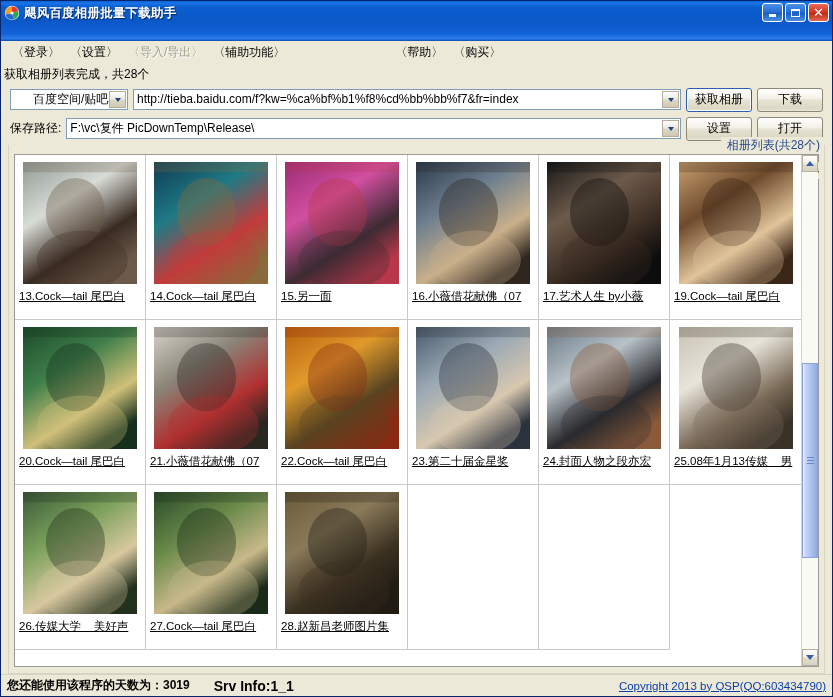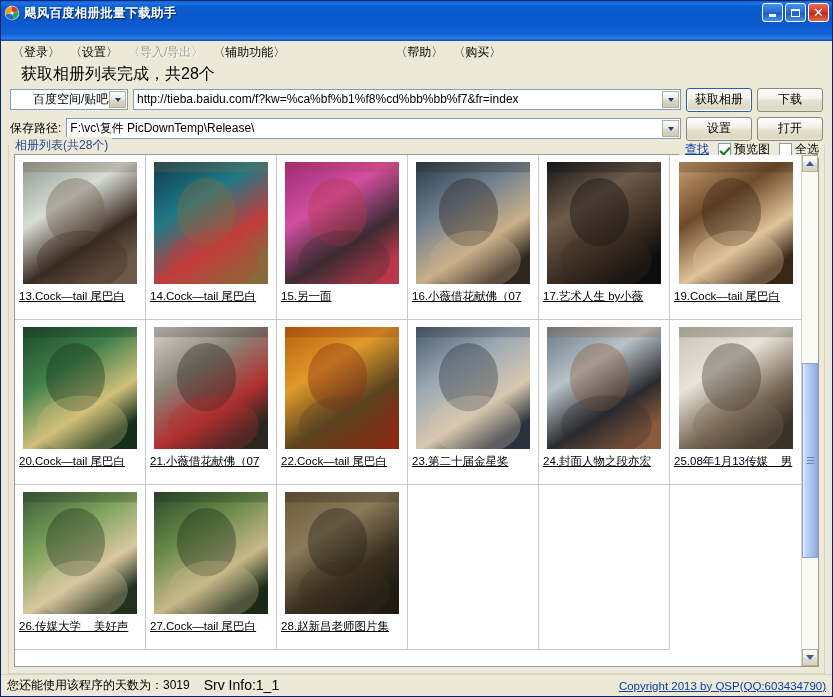--- a/index.html
+++ b/index.html
@@ -85,22 +85,22 @@
     cursor: default;
   }
   .menu-item.disabled { color: #9d9b8c; text-shadow: 1px 1px 0 #fff; }
   .menu-gap { width: 100px; }
 
   
   .statusline {
     height: 22px;
     background: #ece9d8;
     display: flex; align-items: center;
-    padding-left: 20px;
-    font-size: 16px; color: #000;
+    padding-left: 3px;
+    font-size: 12px; color: #000;
     flex: 0 0 auto;
   }
 
   
   .rowbar {
     display: flex; align-items: center;
     padding: 2px 9px;
     flex: 0 0 auto;
     gap: 5px;
     height: 29px;
@@ -166,22 +166,23 @@
     border-top: none;
     position: relative;
     flex: 1 1 auto;
     display: flex; flex-direction: column;
     min-height: 0;
   }
   .gb-header {
     position: absolute;
     top: -8px; left: 0; right: 0;
     height: 16px;
-    display: flex; align-items: center;
+    display: flex; align-items: flex-end;
     pointer-events: none;
+    flex-direction: column;
   }
   .gb-title {
     background: #ece9d8;
     padding: 0 4px 0 6px;
     font-size: 12px;
     color: #2b4a8b;
     white-space: nowrap;
     pointer-events: auto;
   }
   .gb-right {
@@ -324,21 +325,21 @@
   .statusbar {
     height: 22px;
     flex: 0 0 auto;
     background: #ece9d8;
     border-top: 1px solid #d6d3c4;
     display: flex; align-items: center;
     padding: 0 6px;
     font-size: 12px;
     box-sizing: border-box;
   }
-  .sb-left { display: flex; align-items: flex-start; gap: 14px; white-space: nowrap; }
+  .sb-left { display: flex; align-items: flex-end; gap: 24px; white-space: nowrap; font-weight: bold; }
   .sb-srv { font-size: 14px; }
   .sb-right {
     margin-left: auto;
     color: #0b3ea8;
     text-decoration: underline;
     font-size: 11.5px;
     white-space: nowrap;
     cursor: pointer;
   }
 </style>

